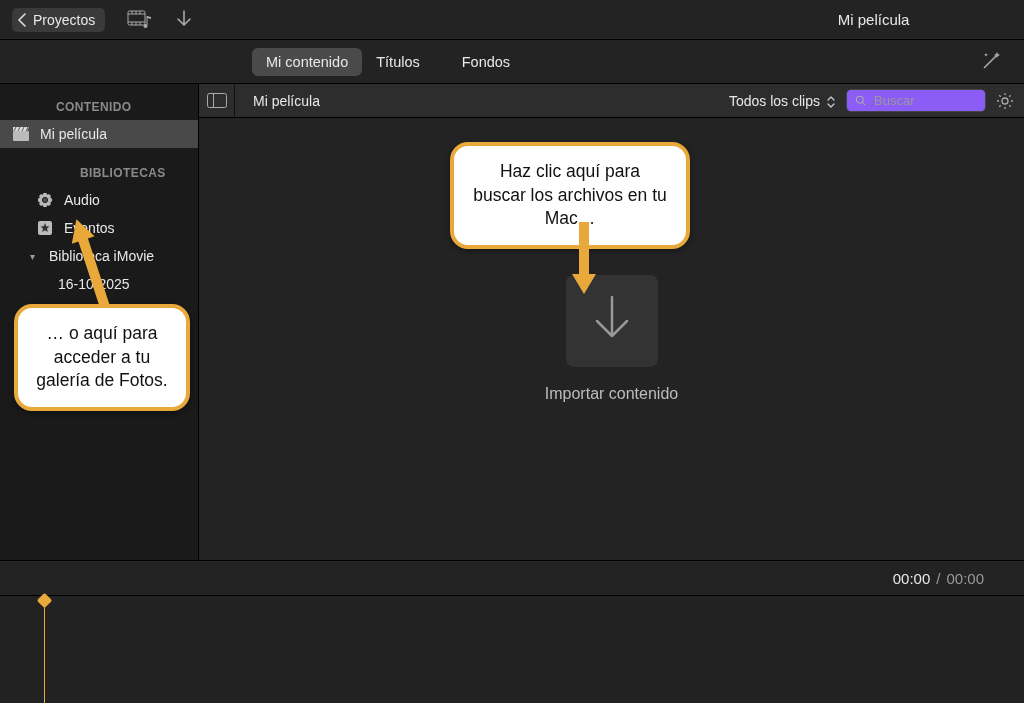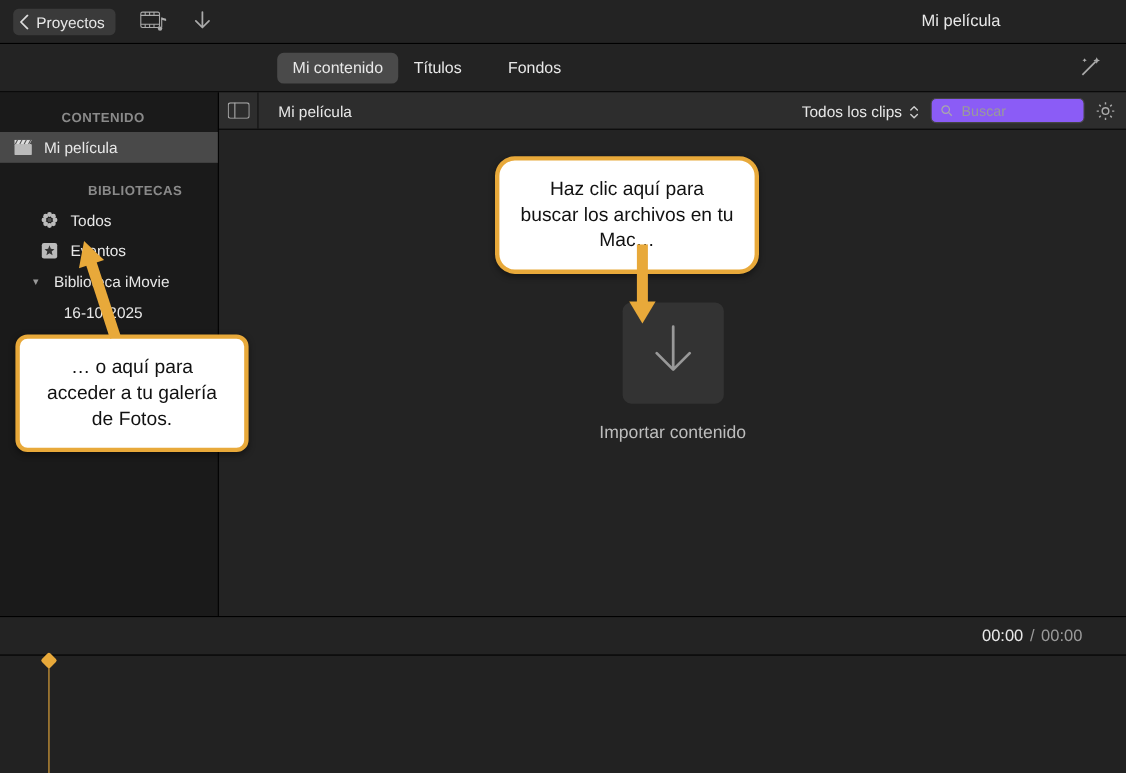--- a/index.html
+++ b/index.html
@@ -55,21 +55,21 @@
   .timeline-hdr{position:absolute;left:0;right:0;bottom:108px;height:35px;background:var(--bg-1);border-top:1px solid var(--divider);display:flex;align-items:center;justify-content:flex-end;padding-right:40px;font-size:15px;}
   .tc-cur{color:var(--text-0);}
   .tc-sep{color:var(--text-dim);margin:0 6px;}
   .tc-tot{color:var(--text-dim);}
   .timeline{position:absolute;left:0;right:0;bottom:0;height:108px;background:#222;border-top:1px solid var(--divider);}
   .playhead{position:absolute;left:44px;top:0;bottom:0;width:1px;background:var(--accent);}
   .playhead::before{content:"";position:absolute;top:-1px;left:-5px;width:11px;height:11px;background:var(--accent);border-radius:2px;transform:rotate(45deg);}
   
   .callout{position:absolute;background:#fff;color:#111;border:4px solid var(--accent);border-radius:18px;padding:14px 18px;text-align:center;font-size:17.5px;line-height:1.35;box-shadow:0 2px 6px rgba(0,0,0,.4);}
   .callout.c1{left:450px;top:128px;width:240px;margin-top:14px;}
-  .callout.c2{left:14px;top:304px;width:212px;border-radius:11px;}
+  .callout.c2{left:14px;top:304px;width:176px;}
   .arrow1{position:absolute;left:570px;top:222px;}
   .arrow2{position:absolute;left:76px;top:213px;transform:rotate(-18deg);}
   svg{display:block;}
 </style>
 </head>
 <body>
 
 <div class="topbar">
   <div class="back-btn">
     <svg width="9" height="14" viewBox="0 0 9 14">
@@ -178,21 +178,21 @@
               <circle cx="3" cy="8" r="2.2"></circle>
               <circle cx="13" cy="8" r="2.2"></circle>
               <circle cx="4.5" cy="4.5" r="2.2"></circle>
               <circle cx="11.5" cy="4.5" r="2.2"></circle>
               <circle cx="4.5" cy="11.5" r="2.2"></circle>
               <circle cx="11.5" cy="11.5" r="2.2"></circle>
             </g>
             <circle cx="8" cy="8" r="2" fill="#555"></circle>
           </svg>
       </span>
-      <span>Todos</span>
+      <span>Audio</span>
     </div>
     <div class="side-item">
       <span class="ico">
         <svg width="16" height="16" viewBox="0 0 16 16">
             <rect x="1" y="1" width="14" height="14" rx="2" fill="#bbb"></rect>
             <path d="M8 3l1.2 3.2L12.5 6.5 10 8.6l.8 3.4L8 10.2 5.2 12l.8-3.4L3.5 6.5l3.3-.3z" fill="#333"></path>
           </svg>
       </span>
       <span>Eventos</span>
     </div>

